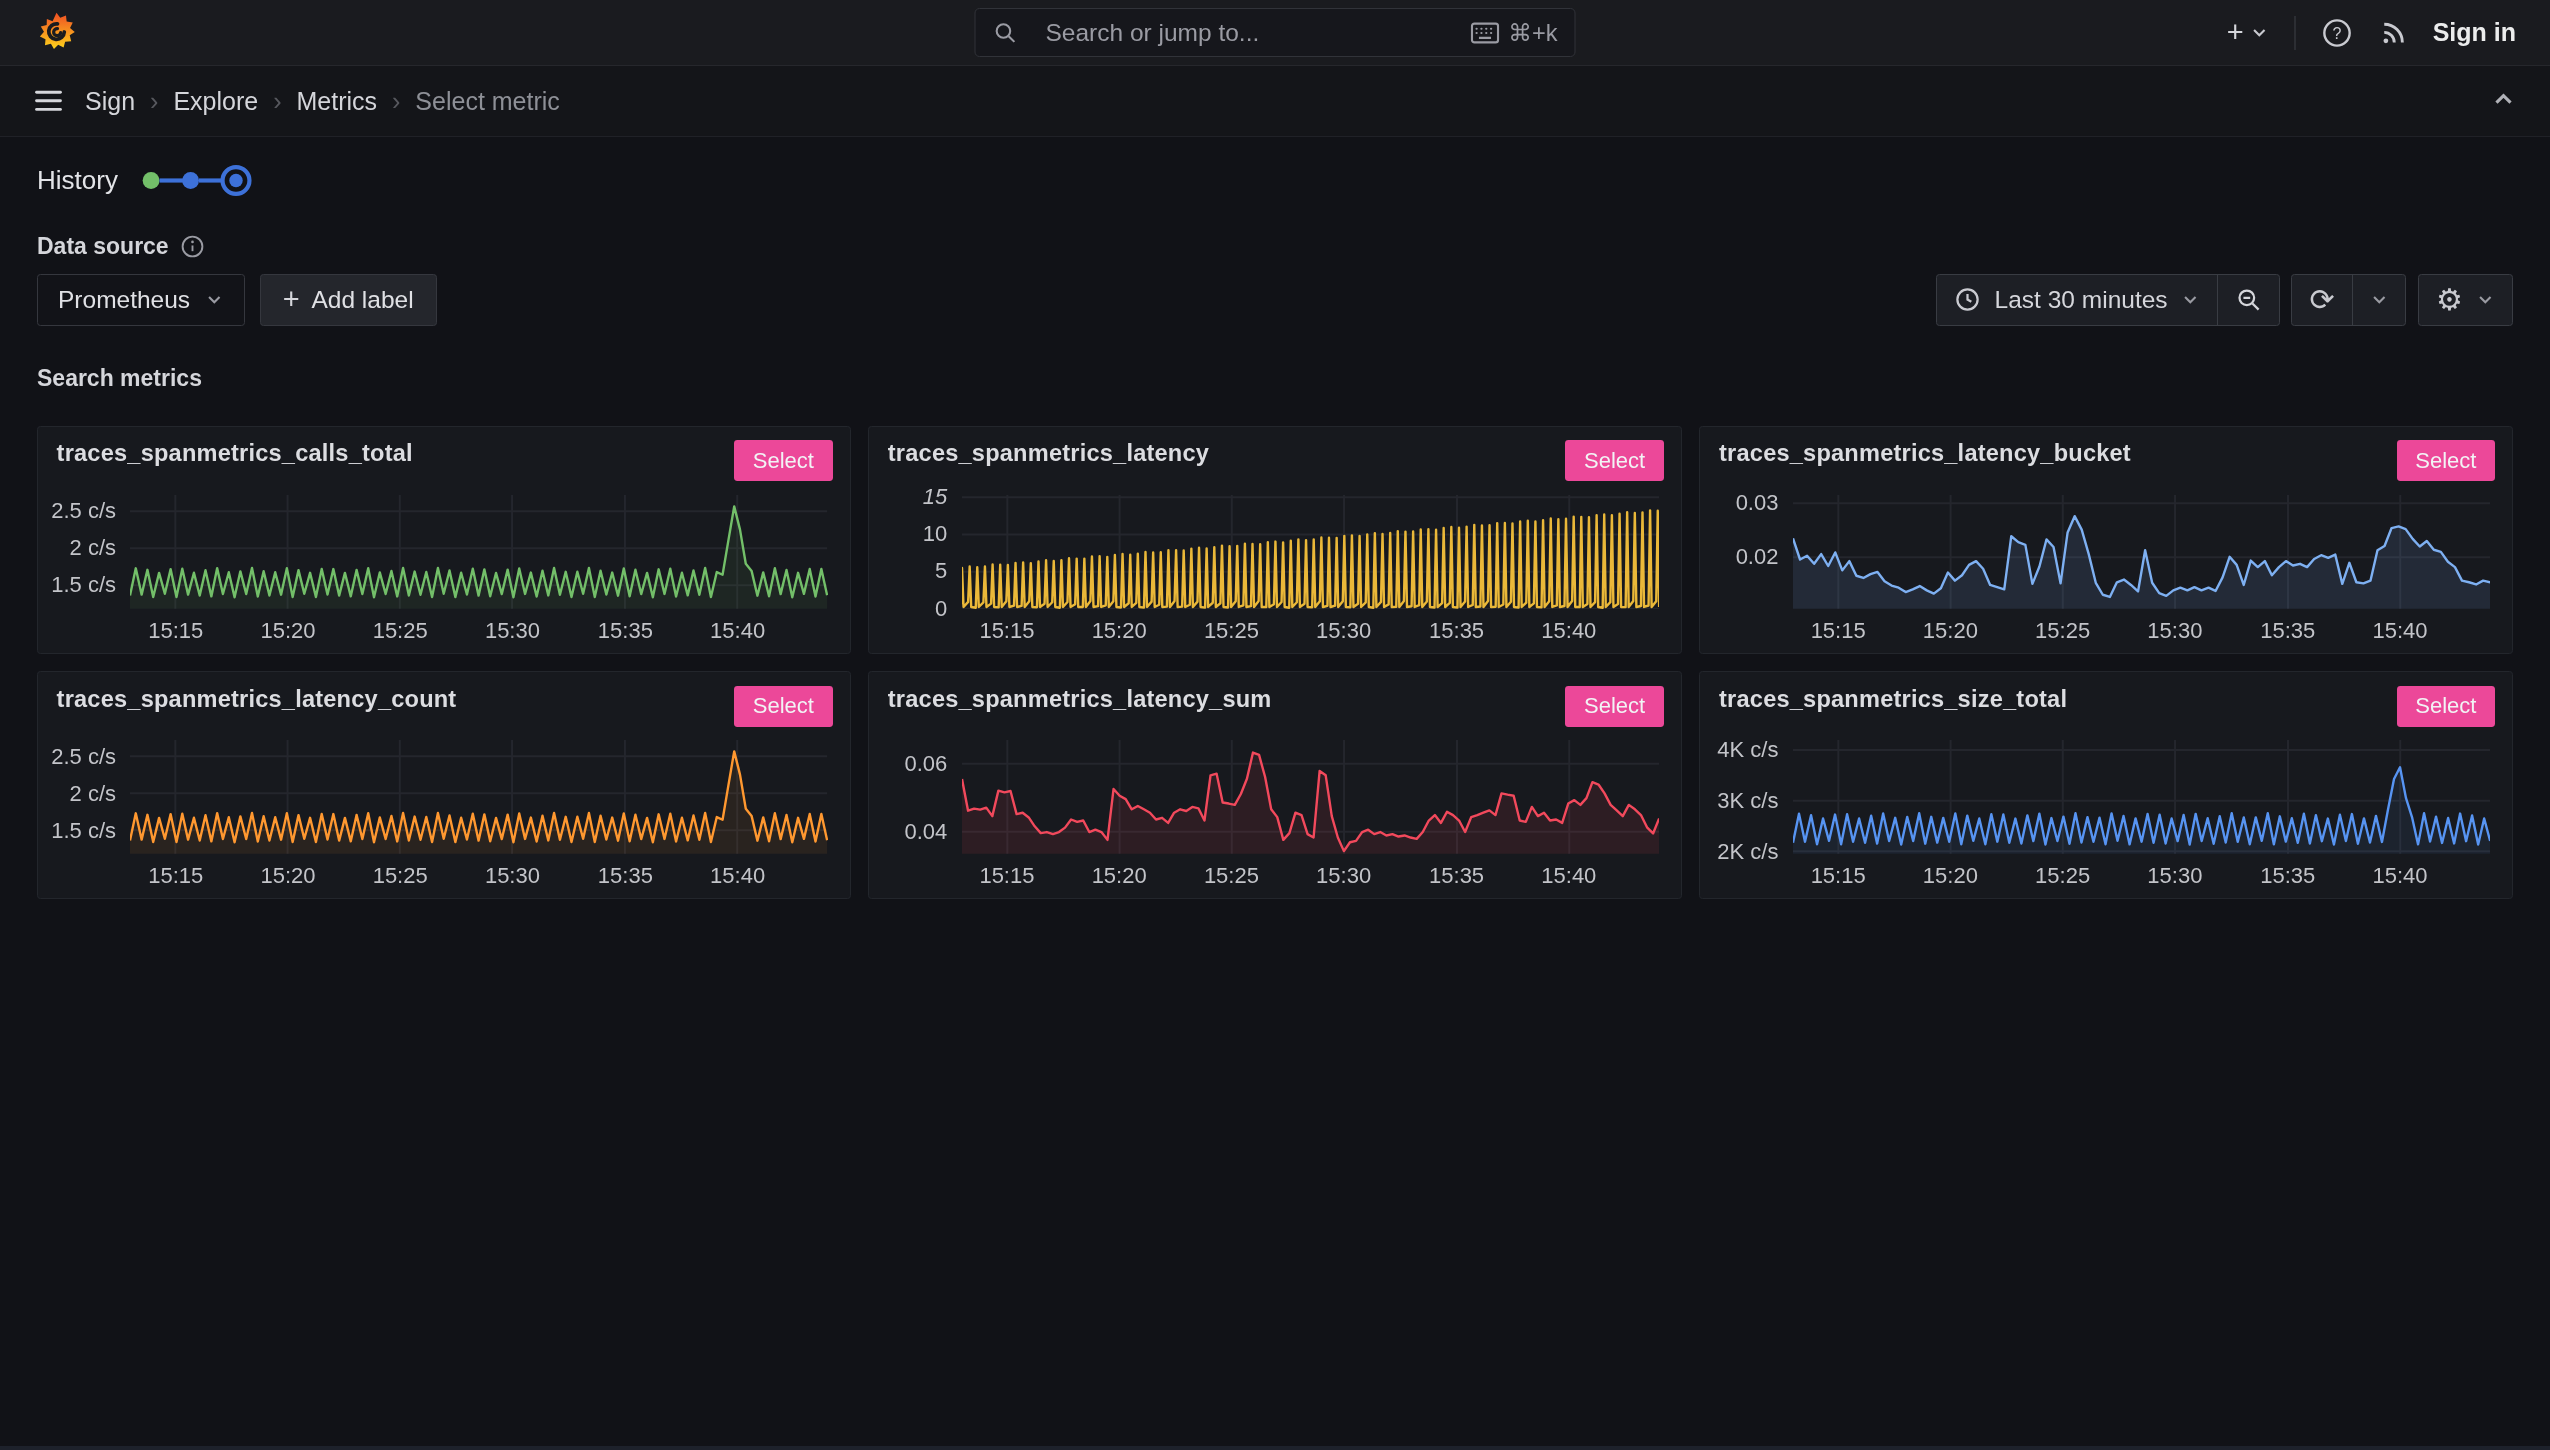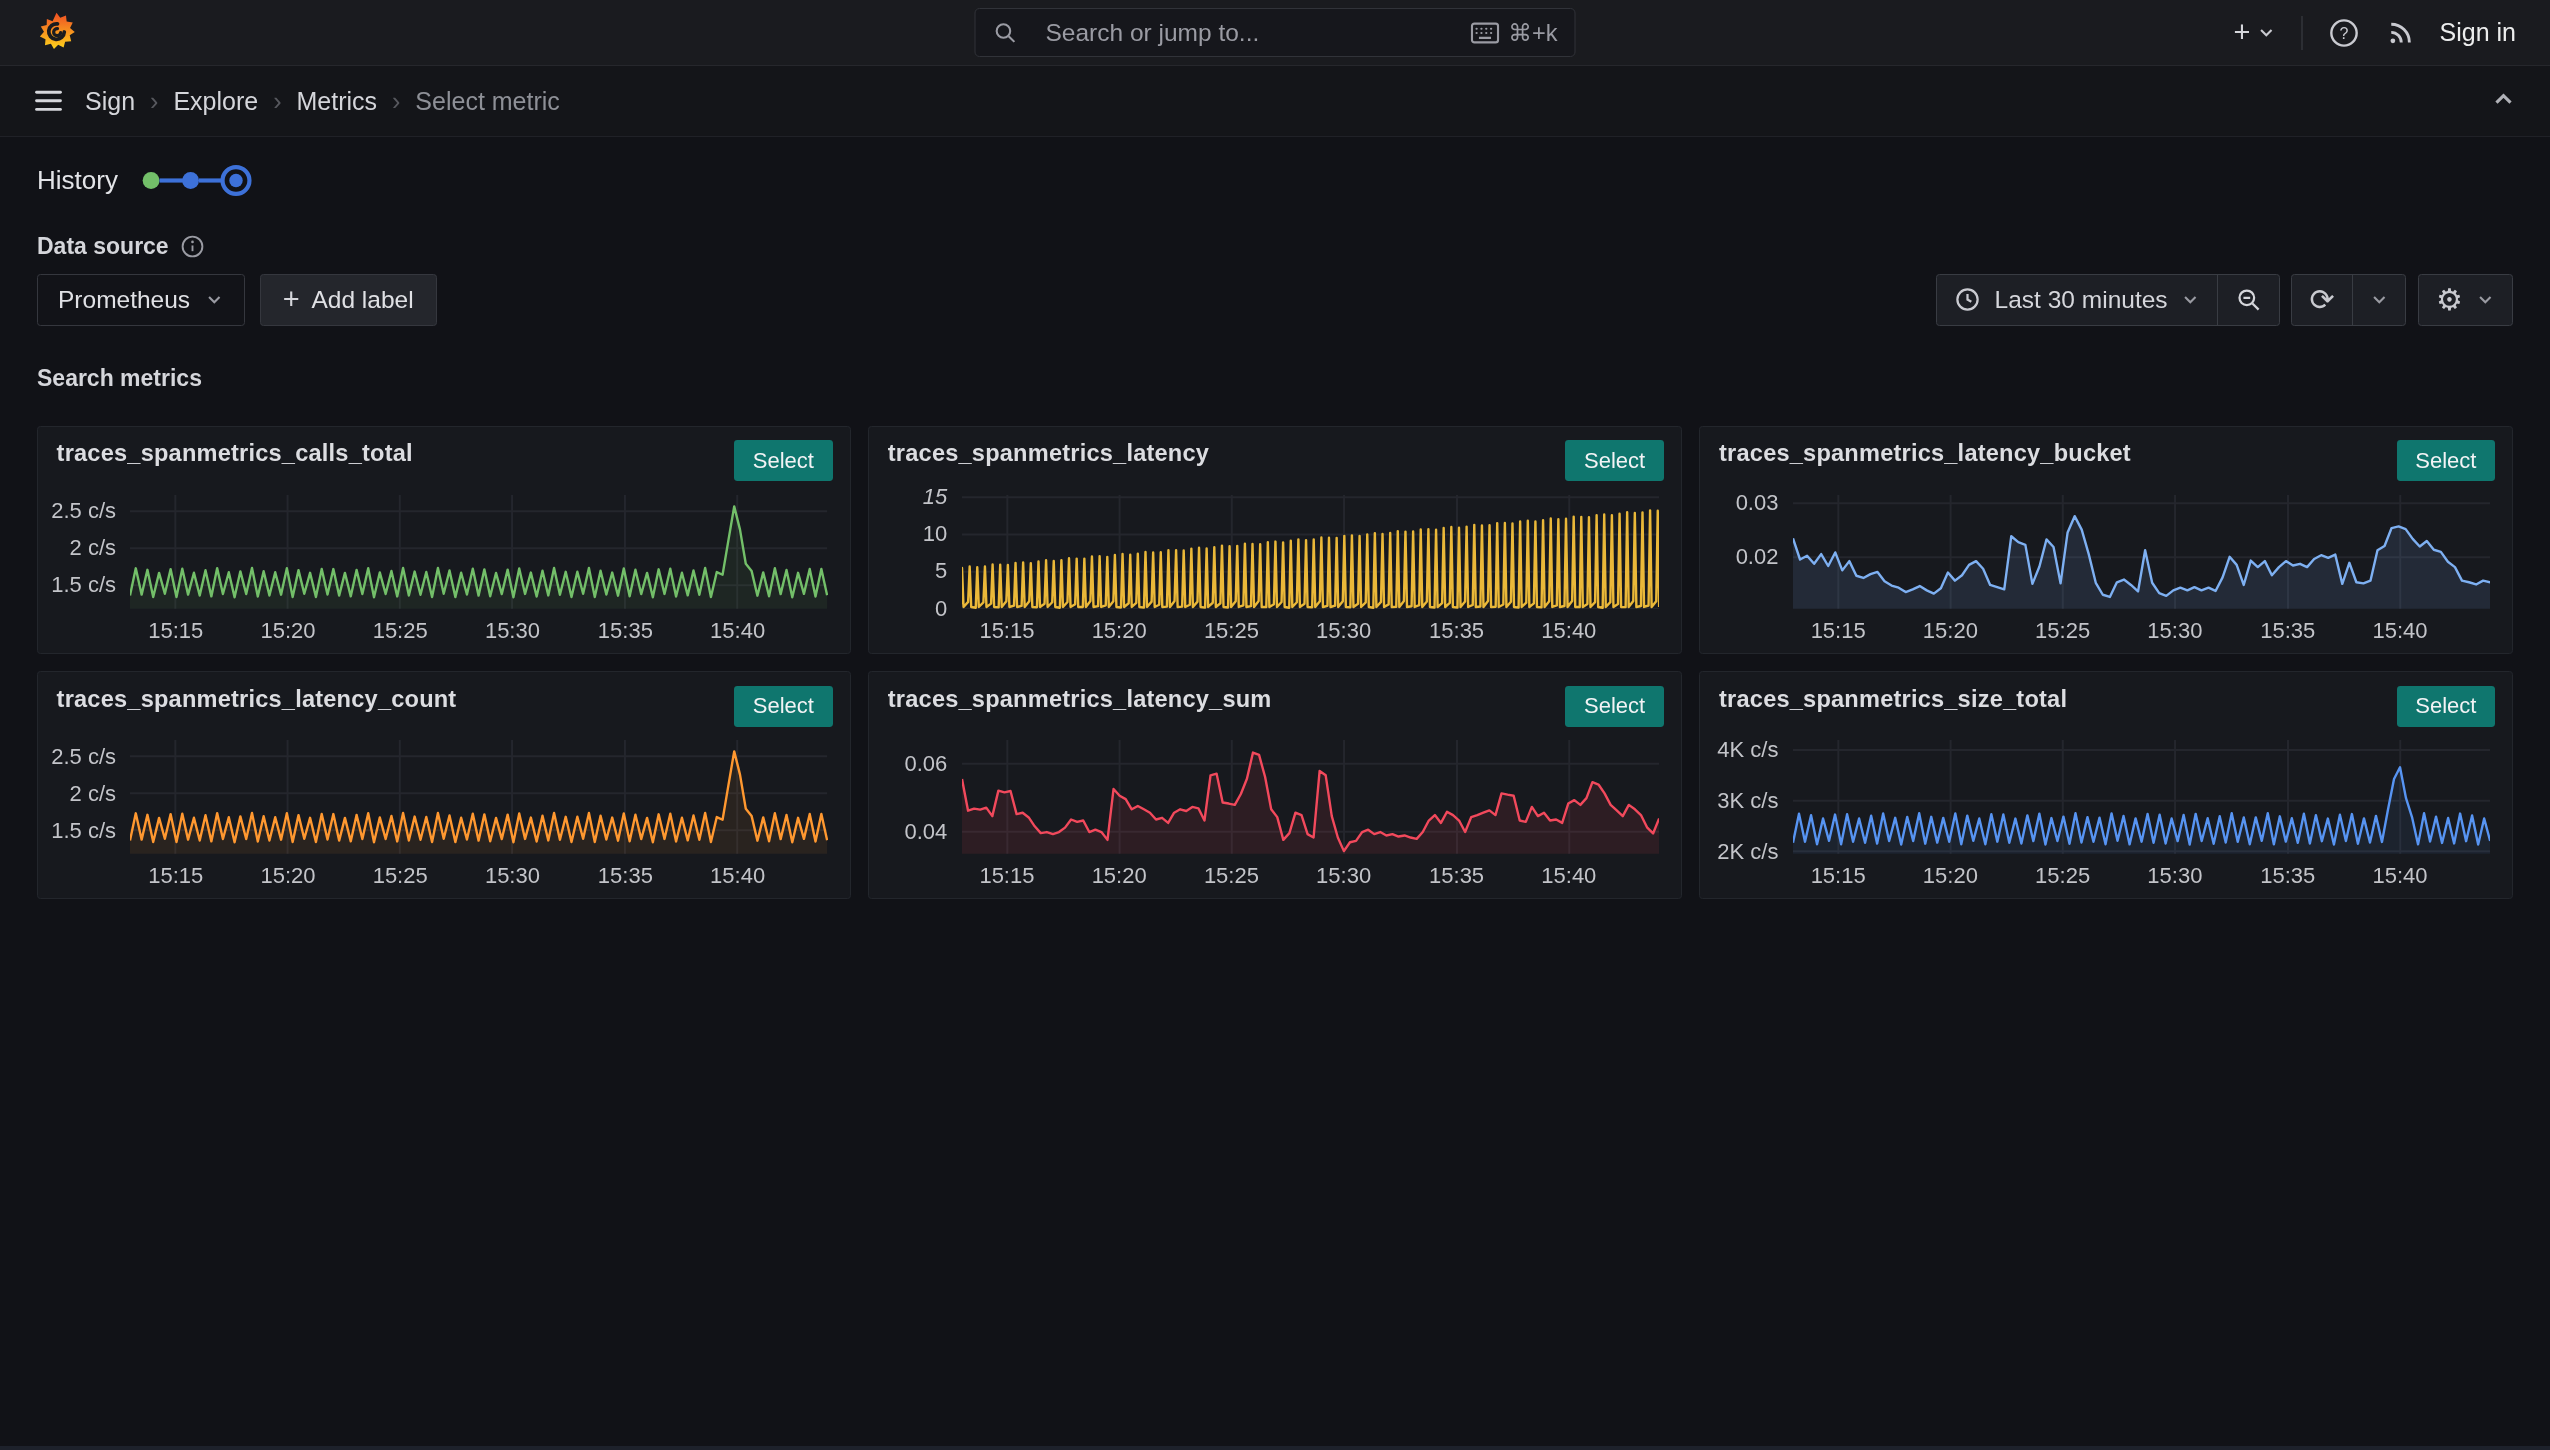--- a/index.html
+++ b/index.html
@@ -13,21 +13,21 @@
   .logo { width:41px; height:44px; margin-left:1.7px; }
   .topsearch { position:absolute; left:50%; transform:translateX(-50%); width:601px; height:49px;
     background:#16171c; border:0.8px solid #313339; border-radius:5px; display:flex; align-items:center;
     padding:0 17px; gap:28px; color:#9a9ba3; }
   .topsearch input { flex:1; background:transparent; border:none; outline:none; color:#9a9ba3; font-size:24.5px; }
   .topsearch input::placeholder { color:#9a9ba3; }
   .kbd-hint { display:flex; align-items:center; gap:8.4px; color:#9a9ba3; font-size:23.6px; white-space:nowrap; }
   .nav-right { margin-left:auto; display:flex; align-items:center; gap:25px; color:#c9cad0; }
   .icon-btn { background:none; border:none; color:#c9cad0; display:flex; align-items:center; gap:6.8px; cursor:pointer; }
   .divider-v { width:1.7px; height:34px; background:#2c2e33; }
-  .signin { font-size:25px; font-weight:400; color:#eceded; background:none; border:none; cursor:pointer; }
+  .signin { font-size:25px; font-weight:700; color:#eceded; background:none; border:none; cursor:pointer; }
 
   
   .crumbbar { height:71px; background:#141519; border-bottom:0.8px solid #202127;
     display:flex; align-items:center; padding:0 34px; gap:22px; }
   .hamburger { background:none; border:none; color:#d5d6db; cursor:pointer; display:flex; }
   .crumbs { display:flex; align-items:center; gap:15px; font-size:25px; }
   .crumb { color:#d5d6db; cursor:pointer; background:none; border:none; font-size:25px; }
   .crumb.current { color:#8e9097; cursor:default; }
   .crumb-sep { color:#57585e; font-size:25px; }
   .collapse-btn { margin-left:auto; background:none; border:none; color:#b1b2b8; cursor:pointer; }
@@ -67,21 +67,21 @@
   .toggle { position:relative; width:64px; height:34px; border-radius:17px; background:#3d71d9; border:none; cursor:pointer; }
   .toggle::after { content:""; position:absolute; right:3.4px; top:3.4px; width:27px; height:27px;
     border-radius:50%; background:#ffffff; }
 
   
   .grid { margin-top:34px; display:grid; grid-template-columns:repeat(3,1fr); gap:17.7px; }
   .panel { height:228px; background:#17191e; border:0.8px solid #23262c; border-radius:3.4px;
     display:flex; flex-direction:column; }
   .panel-head { display:flex; justify-content:space-between; align-items:flex-start; padding:13.5px 17px 0 18.6px; }
   .panel-title { font-size:23.6px; font-weight:600; color:#dcdde1; letter-spacing:0.2px; }
-  .select-btn { background:#0f766e; border:none; border-radius:3.4px; color:#f2f3f5;
+  .select-btn { background:#ec4899; border:none; border-radius:3.4px; color:#f2f3f5;
     font-size:22px; padding:7.6px 18.6px; cursor:pointer; }
   .chart { position:relative; flex:1; margin:1.7px 22px 10px 8.4px; }
   .ylabs { position:absolute; left:0; top:11.8px; bottom:34px; width:78px; }
   .ytick { position:absolute; right:8.4px; transform:translateY(-50%); font-size:22px; color:#c3c4c9; white-space:nowrap; }
   .plot { position:absolute; left:84px; right:0; top:11.8px; bottom:34px; }
   .plot svg { width:100%; height:100%; display:block; }
   .xaxis { position:absolute; left:84px; right:0; bottom:0; height:30px; }
   .xtick { position:absolute; top:5px; transform:translateX(-50%); font-size:22px; color:#c3c4c9; }
 
   .bottom-strip { position:absolute; left:0; right:0; bottom:0; height:5px; background:#1d212b; }

